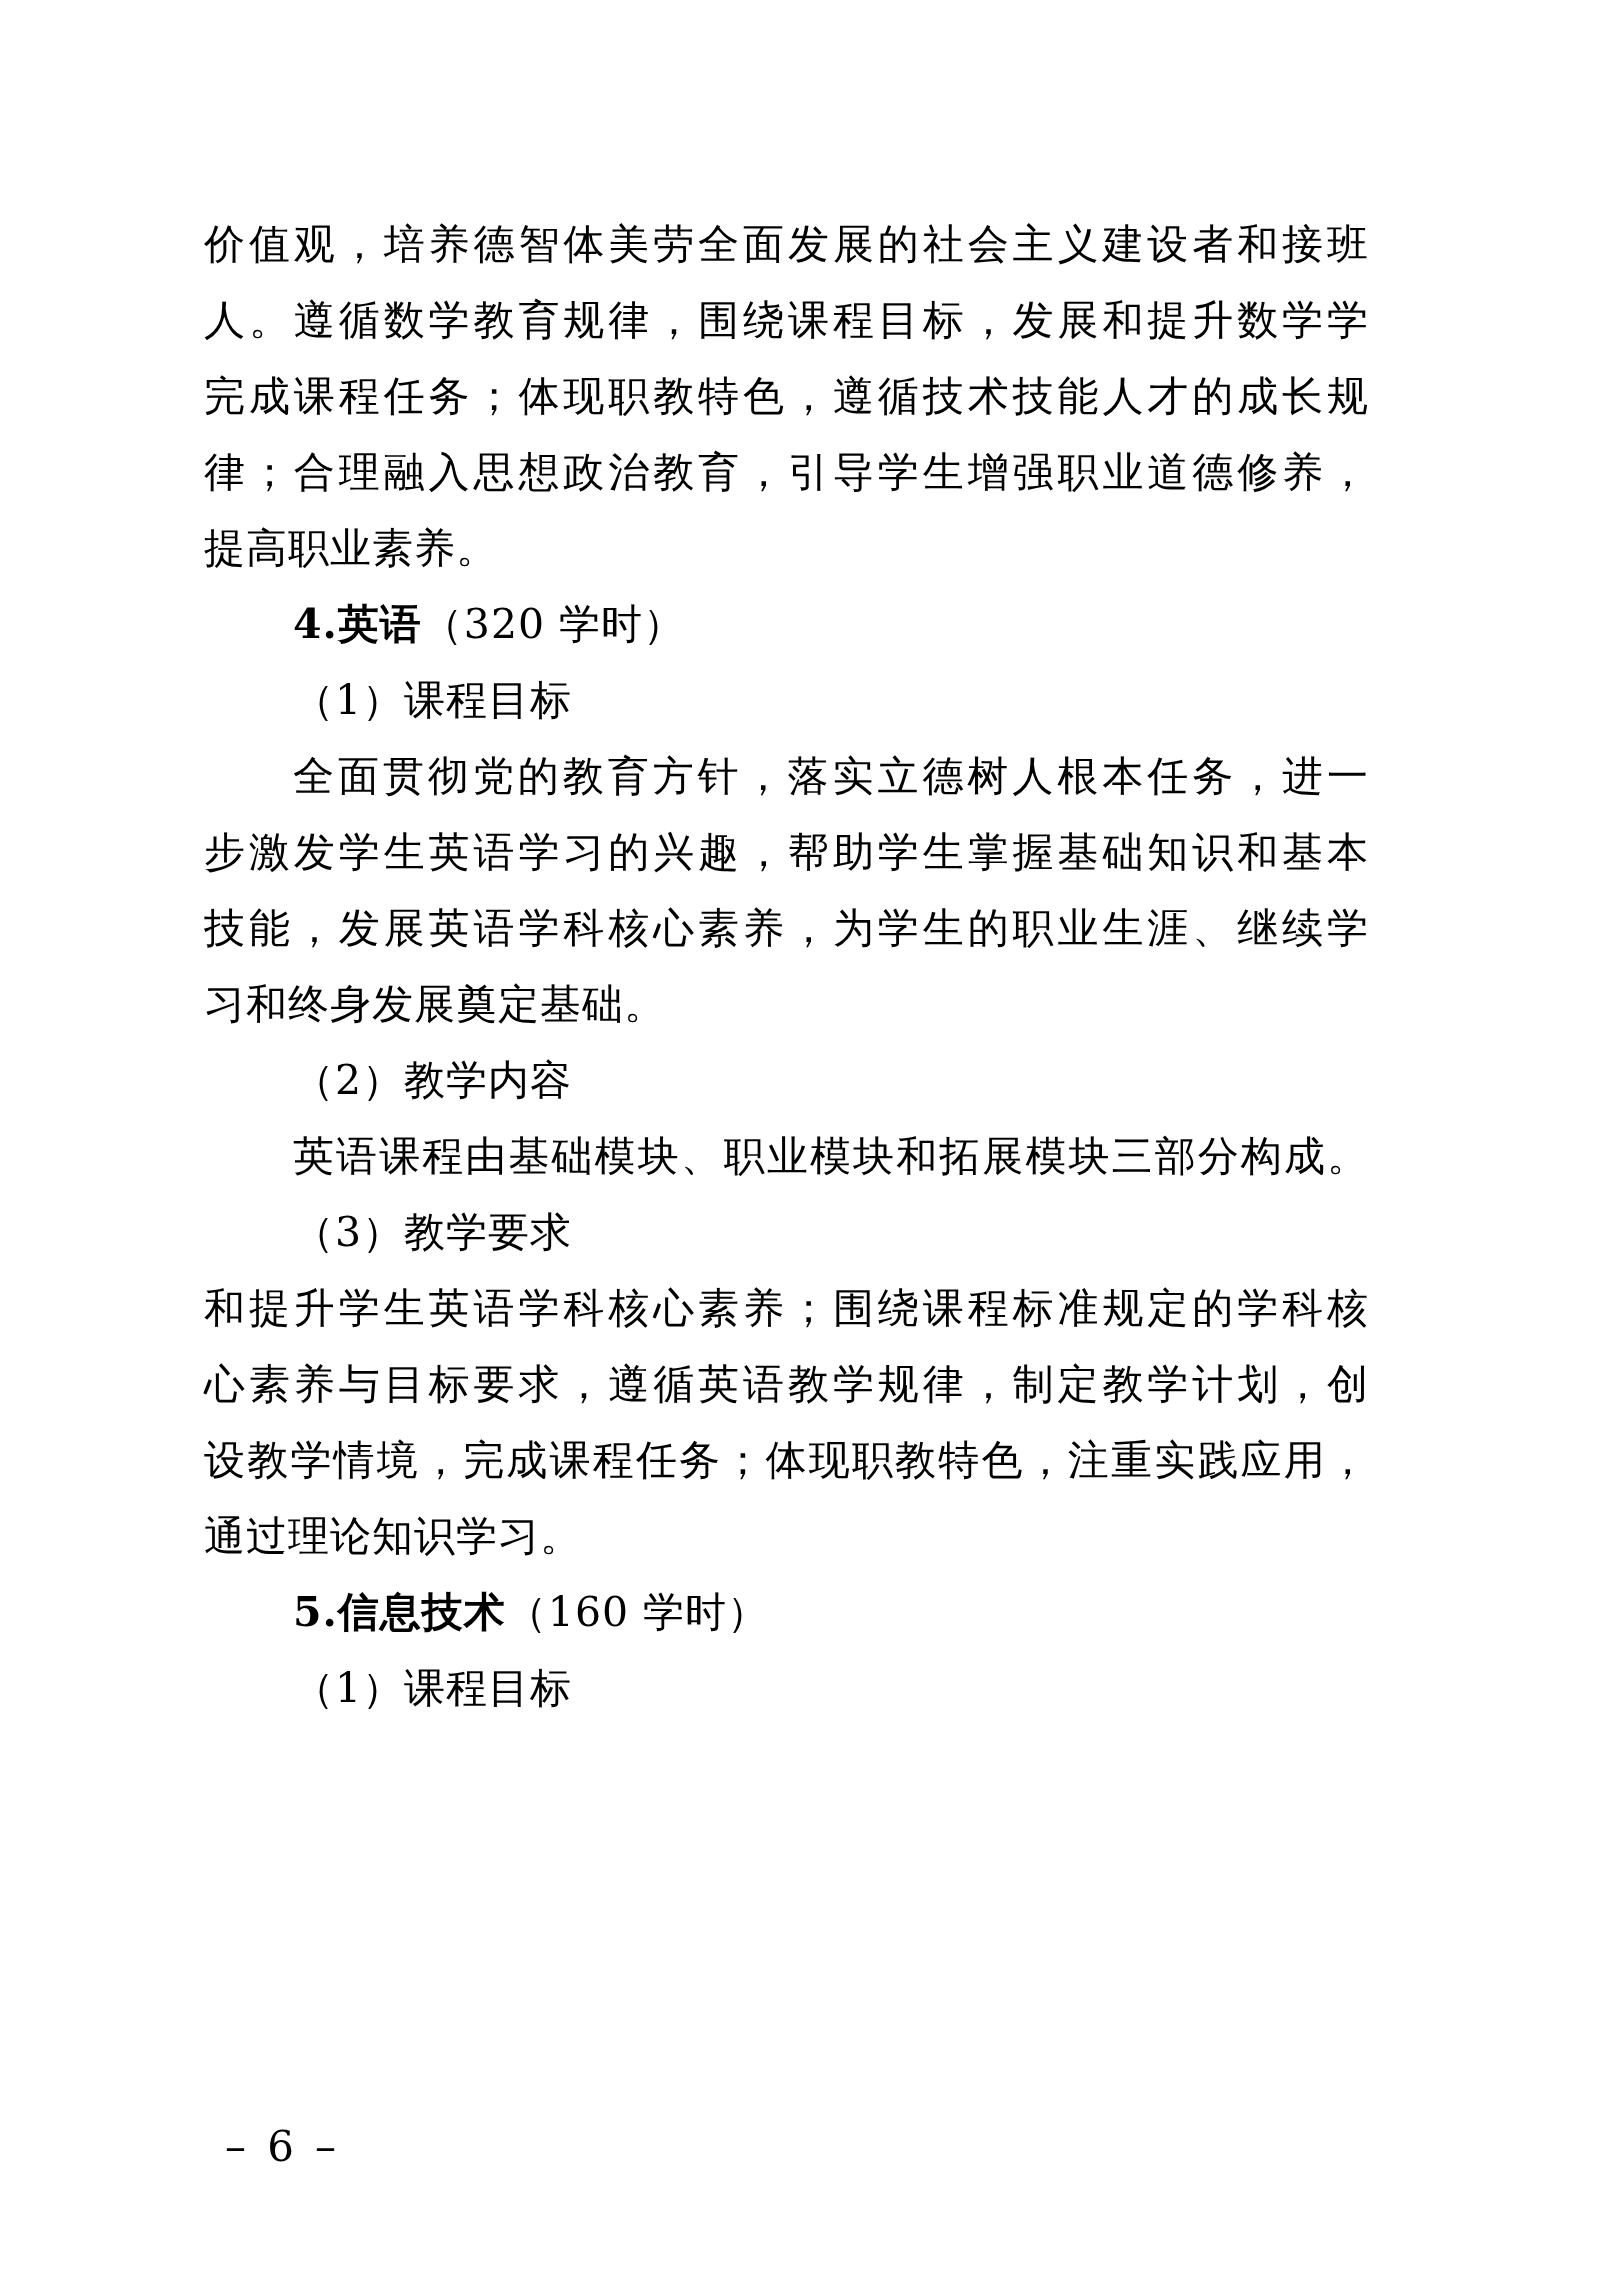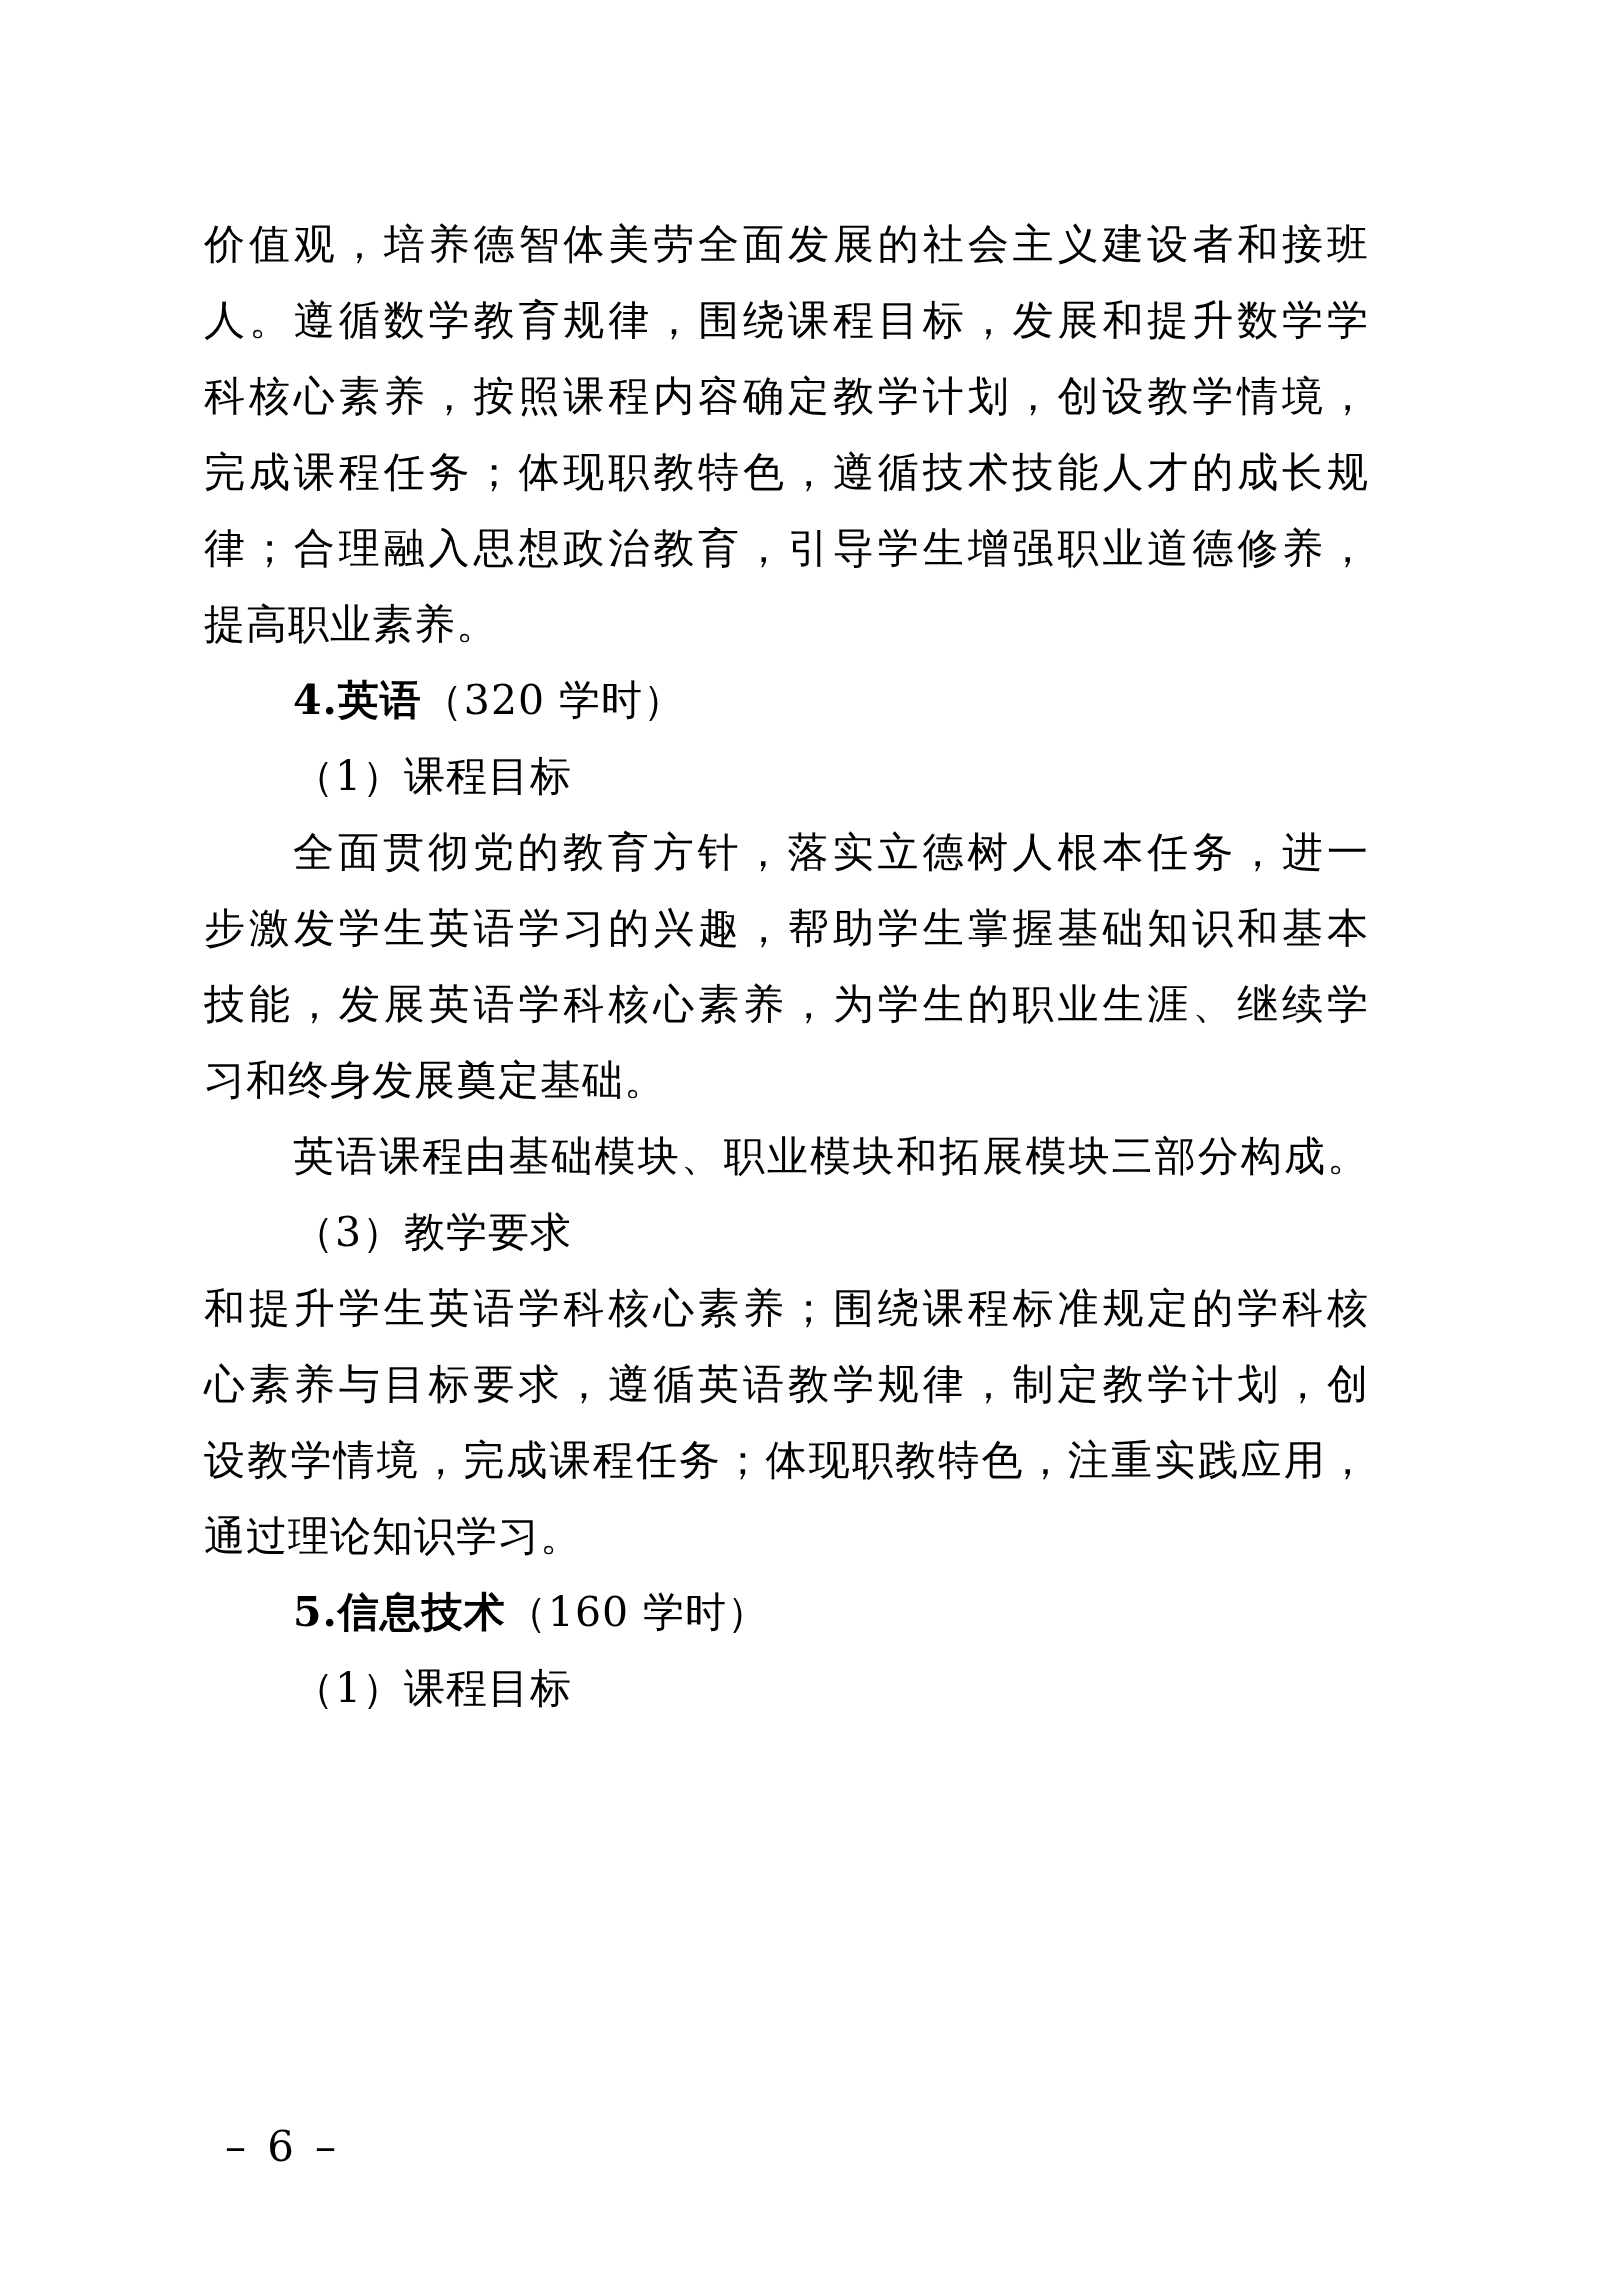--- a/index.html
+++ b/index.html
@@ -62,30 +62,30 @@
     letter-spacing: 3.9px;
   }
 </style>
 </head>
 <body>
 
 <div class="page">
   <div class="content">
       <div class="line body">价值观，培养德智体美劳全面发展的社会主义建设者和接班</div>
       <div class="line body">人。遵循数学教育规律，围绕课程目标，发展和提升数学学</div>
-      <div class="line body">科核心素养，按照课程内容确定教学计划，创设教学情境，</div>
       <div class="line body">完成课程任务；体现职教特色，遵循技术技能人才的成长规</div>
       <div class="line body">律；合理融入思想政治教育，引导学生增强职业道德修养，</div>
       <div class="line body end">提高职业素养。</div>
       <div class="line heading"><span class="hb">4.英语</span><span class="hr">（320 学时）</span></div>
       <div class="line sub">（1）课程目标</div>
       <div class="line body indent">全面贯彻党的教育方针，落实立德树人根本任务，进一</div>
       <div class="line body">步激发学生英语学习的兴趣，帮助学生掌握基础知识和基本</div>
       <div class="line body">技能，发展英语学科核心素养，为学生的职业生涯、继续学</div>
       <div class="line body end">习和终身发展奠定基础。</div>
+      <div class="line sub">（2）教学内容</div>
       <div class="line body indent">英语课程由基础模块、职业模块和拓展模块三部分构成。</div>
       <div class="line sub">（3）教学要求</div>
       <div class="line body">和提升学生英语学科核心素养；围绕课程标准规定的学科核</div>
       <div class="line body">心素养与目标要求，遵循英语教学规律，制定教学计划，创</div>
       <div class="line body">设教学情境，完成课程任务；体现职教特色，注重实践应用，</div>
       <div class="line body end">通过理论知识学习。</div>
       <div class="line heading"><span class="hb">5.信息技术</span><span class="hr">（160 学时）</span></div>
       <div class="line sub">（1）课程目标</div>
     </div>
   <div class="footer">– 6 –</div>

